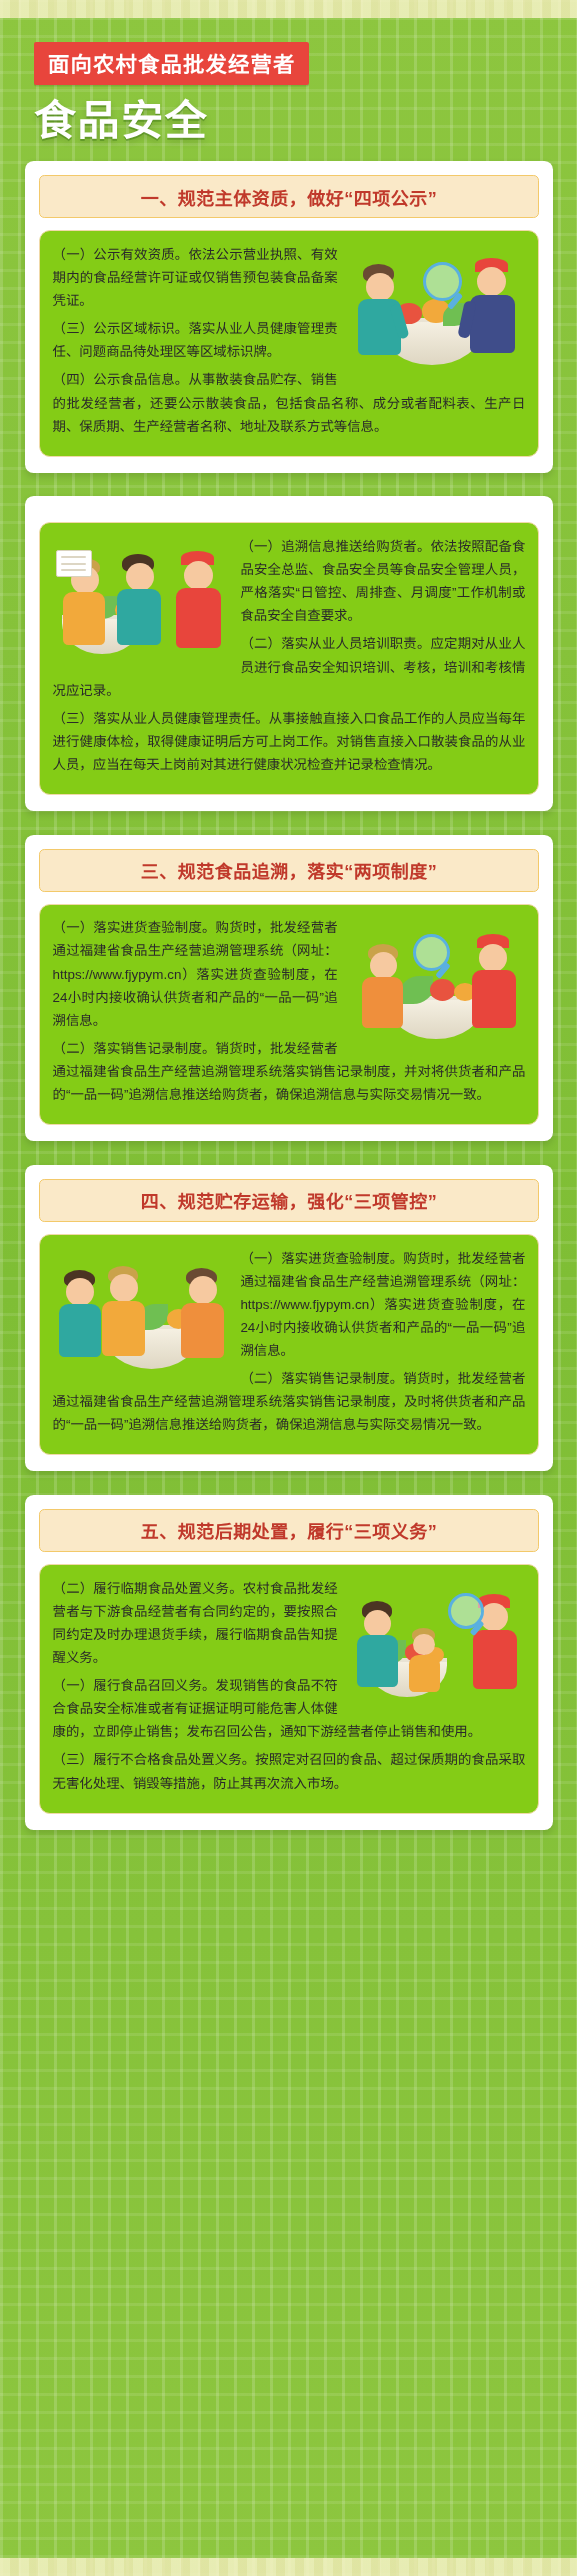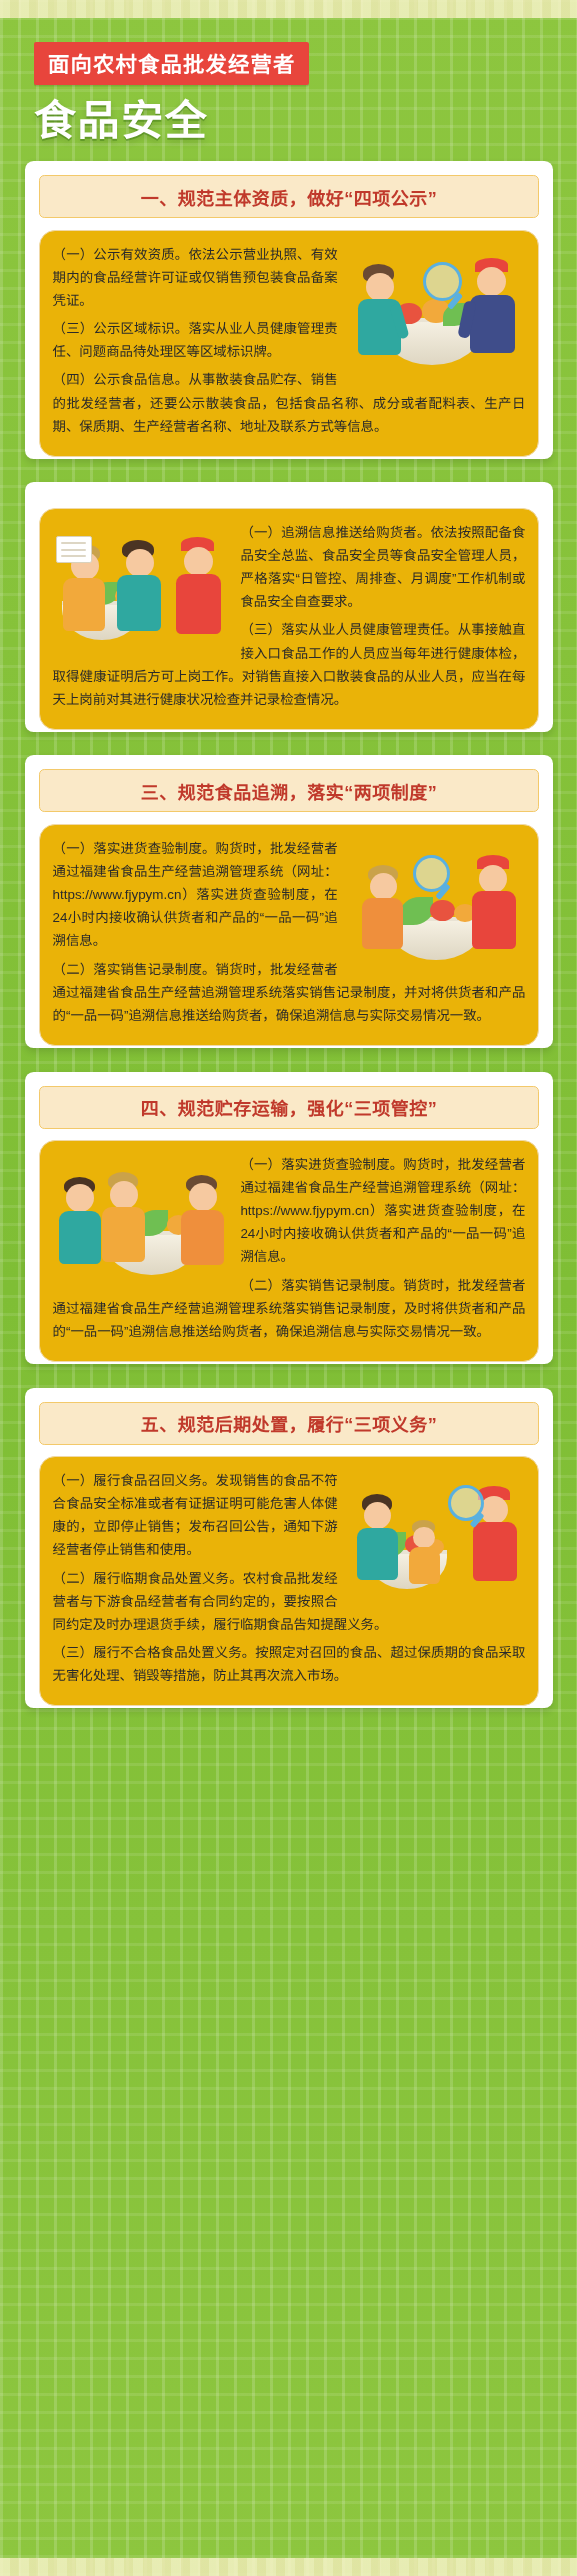--- a/index.html
+++ b/index.html
@@ -58,40 +58,40 @@
     letter-spacing: 1.6px;
     text-shadow: 0 2.1px 0 rgba(60,120,20,0.45), 0 3.7px 7.5px rgba(0,0,0,0.16);
   }
   .header-title .line { display: block; }
 
   .section {
     margin: 0 24.6px 23.5px 24.6px;
     background: #ffffff;
     border-radius: 8.6px;
     box-shadow: 0 3.2px 7.5px rgba(0,0,0,0.12);
-    padding: 14px 14px 2px 14px;
+    padding: 14px 14px 16px 14px;
     box-sizing: border-box;
   }
   .section-title {
     background: #fae9c8;
     border: 1.1px solid #f3c96a;
     border-radius: 5.3px;
     color: #c0392b;
     font-size: 18px;
     font-weight: bold;
     text-align: center;
     padding: 7.5px 5.3px;
     letter-spacing: 0.5px;
   }
   .section-body {
     margin-top: 11.8px;
     border: 1.1px solid #f0d9a8;
-    border-radius: 16px;
+    border-radius: 11px;
     padding: 11.8px 13px 13px 13px;
-    background: #eab308;
+    background: #84cc16;
   }
   .para {
     color: #2a2a2a;
     font-size: 13.4px;
     line-height: 1.72;
     text-align: justify;
     text-indent: 0;
     margin: 0 0 5.3px 0;
   }
   .para:last-child { margin-bottom: 0; }
@@ -213,20 +213,21 @@
           <div class="body" style="left:6.4px; top:37px; width:45px; height:60px; background:#e8453c;"></div>
         </div>
         <div class="cert" style="left:3.2px; top:15px; width:34px; height:24.6px;">
           <i style="top:5.3px"></i>
             <i style="top:11.8px"></i>
             <i style="top:18px"></i>
         </div>
       </div>
 
       <p class="para">（一）追溯信息推送给购货者。依法按照配备食品安全总监、食品安全员等食品安全管理人员，严格落实“日管控、周排查、月调度”工作机制或食品安全自查要求。</p>
+      <p class="para">（二）落实从业人员培训职责。应定期对从业人员进行食品安全知识培训、考核，培训和考核情况应记录。</p>
       <p class="para">（三）落实从业人员健康管理责任。从事接触直接入口食品工作的人员应当每年进行健康体检，取得健康证明后方可上岗工作。对销售直接入口散装食品的从业人员，应当在每天上岗前对其进行健康状况检查并记录检查情况。</p>
       <div class="clear"></div>
     </div>
   </div>
 
   <div class="section">
     <div class="section-title">三、规范食品追溯，落实“两项制度”</div>
     <div class="section-body">
       <div class="illus right">
         <div class="bowl" style="left:40px; top:80px; width:94px; height:39px;"></div>
@@ -304,22 +305,22 @@
         </div>
         <div class="fig" style="right:2.1px; top:17px; width:57px; height:108px;">
           <div class="cap" style="left:11.8px; top:0; width:32px; height:14px; background:#e8453c;"></div>
           <div class="head" style="left:14px; top:9.6px; width:28px; height:28px;"></div>
           <div class="body" style="left:6.4px; top:36px; width:44px; height:59px; background:#e8453c;"></div>
         </div>
         <div class="magnifier-ring" style="left:99px; top:16px; width:30px; height:30px;"></div>
         <div class="magnifier-handle" style="left:125px; top:43px; width:5.9px; height:16px;"></div>
       </div>
 
+      <p class="para">（二）履行临期食品处置义务。农村食品批发经营者与下游食品经营者有合同约定的，要按照合同约定及时办理退货手续，履行临期食品告知提醒义务。</p>
       <p class="para">（一）履行食品召回义务。发现销售的食品不符合食品安全标准或者有证据证明可能危害人体健康的，立即停止销售；发布召回公告，通知下游经营者停止销售和使用。</p>
-      <p class="para">（二）履行临期食品处置义务。农村食品批发经营者与下游食品经营者有合同约定的，要按照合同约定及时办理退货手续，履行临期食品告知提醒义务。</p>
       <p class="para">（三）履行不合格食品处置义务。按照定对召回的食品、超过保质期的食品采取无害化处理、销毁等措施，防止其再次流入市场。</p>
       <div class="clear"></div>
     </div>
   </div>
 
   <div class="footer-space"></div>
 </div>
 
 
 </body></html>

